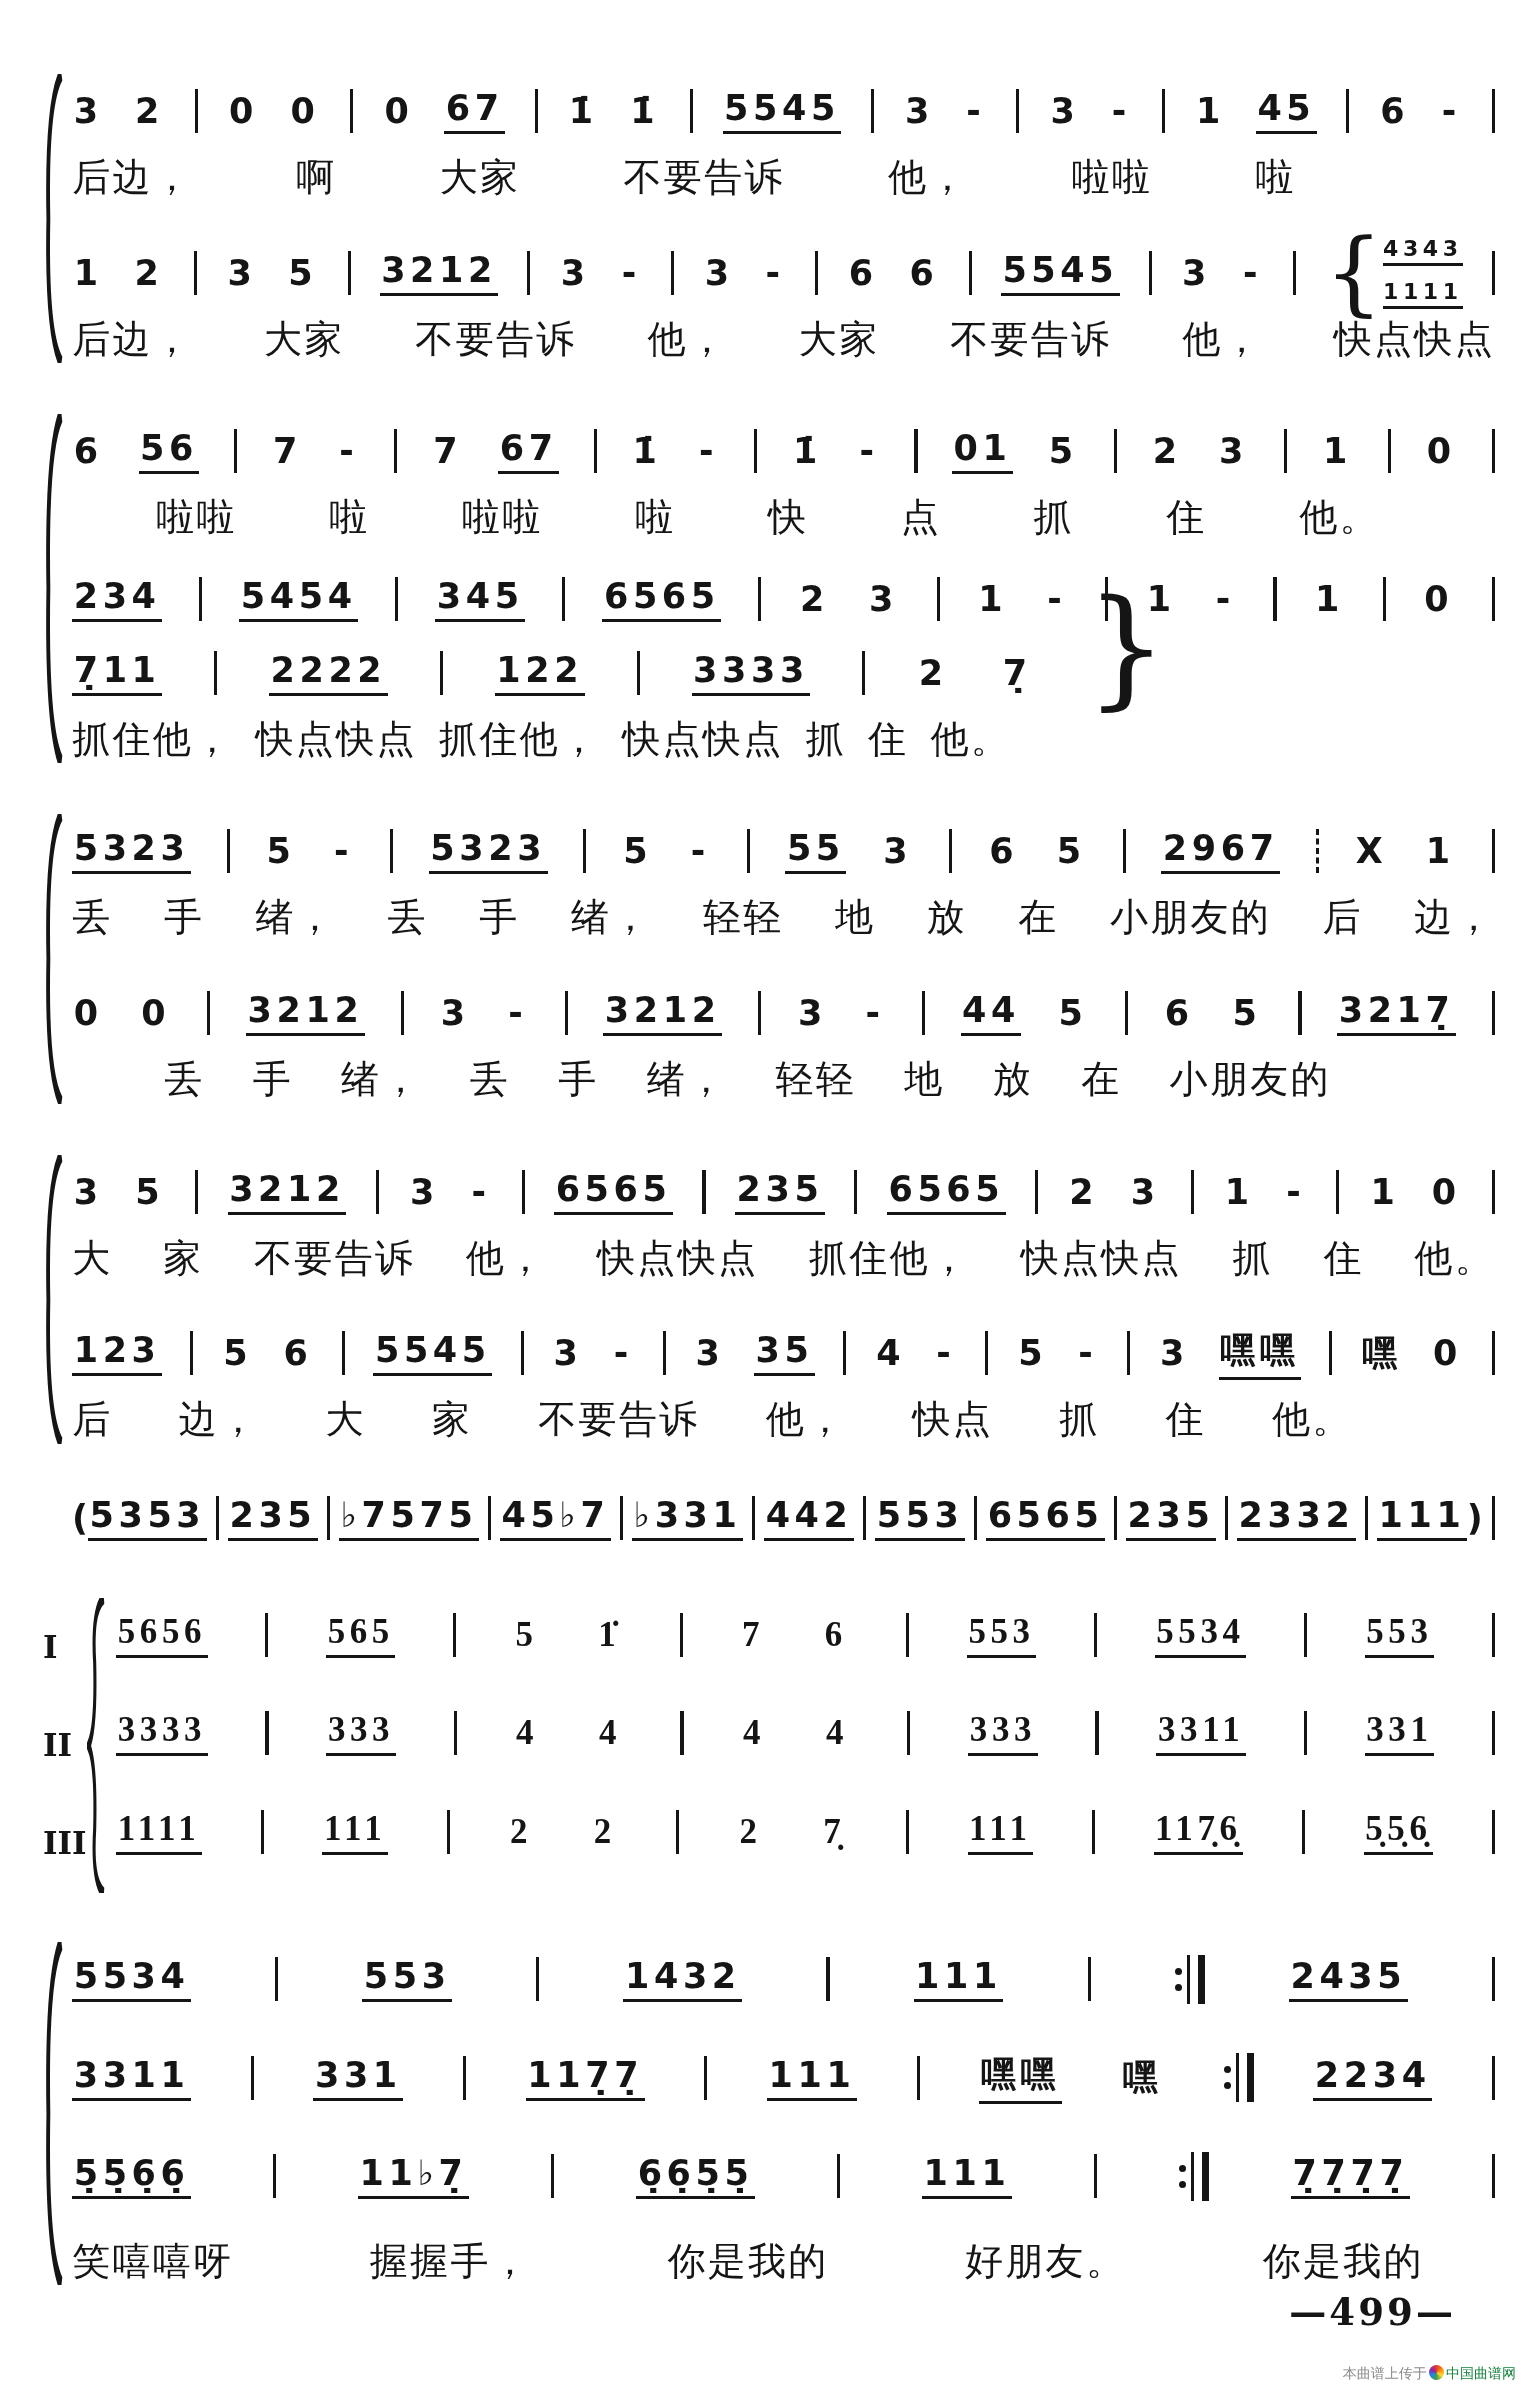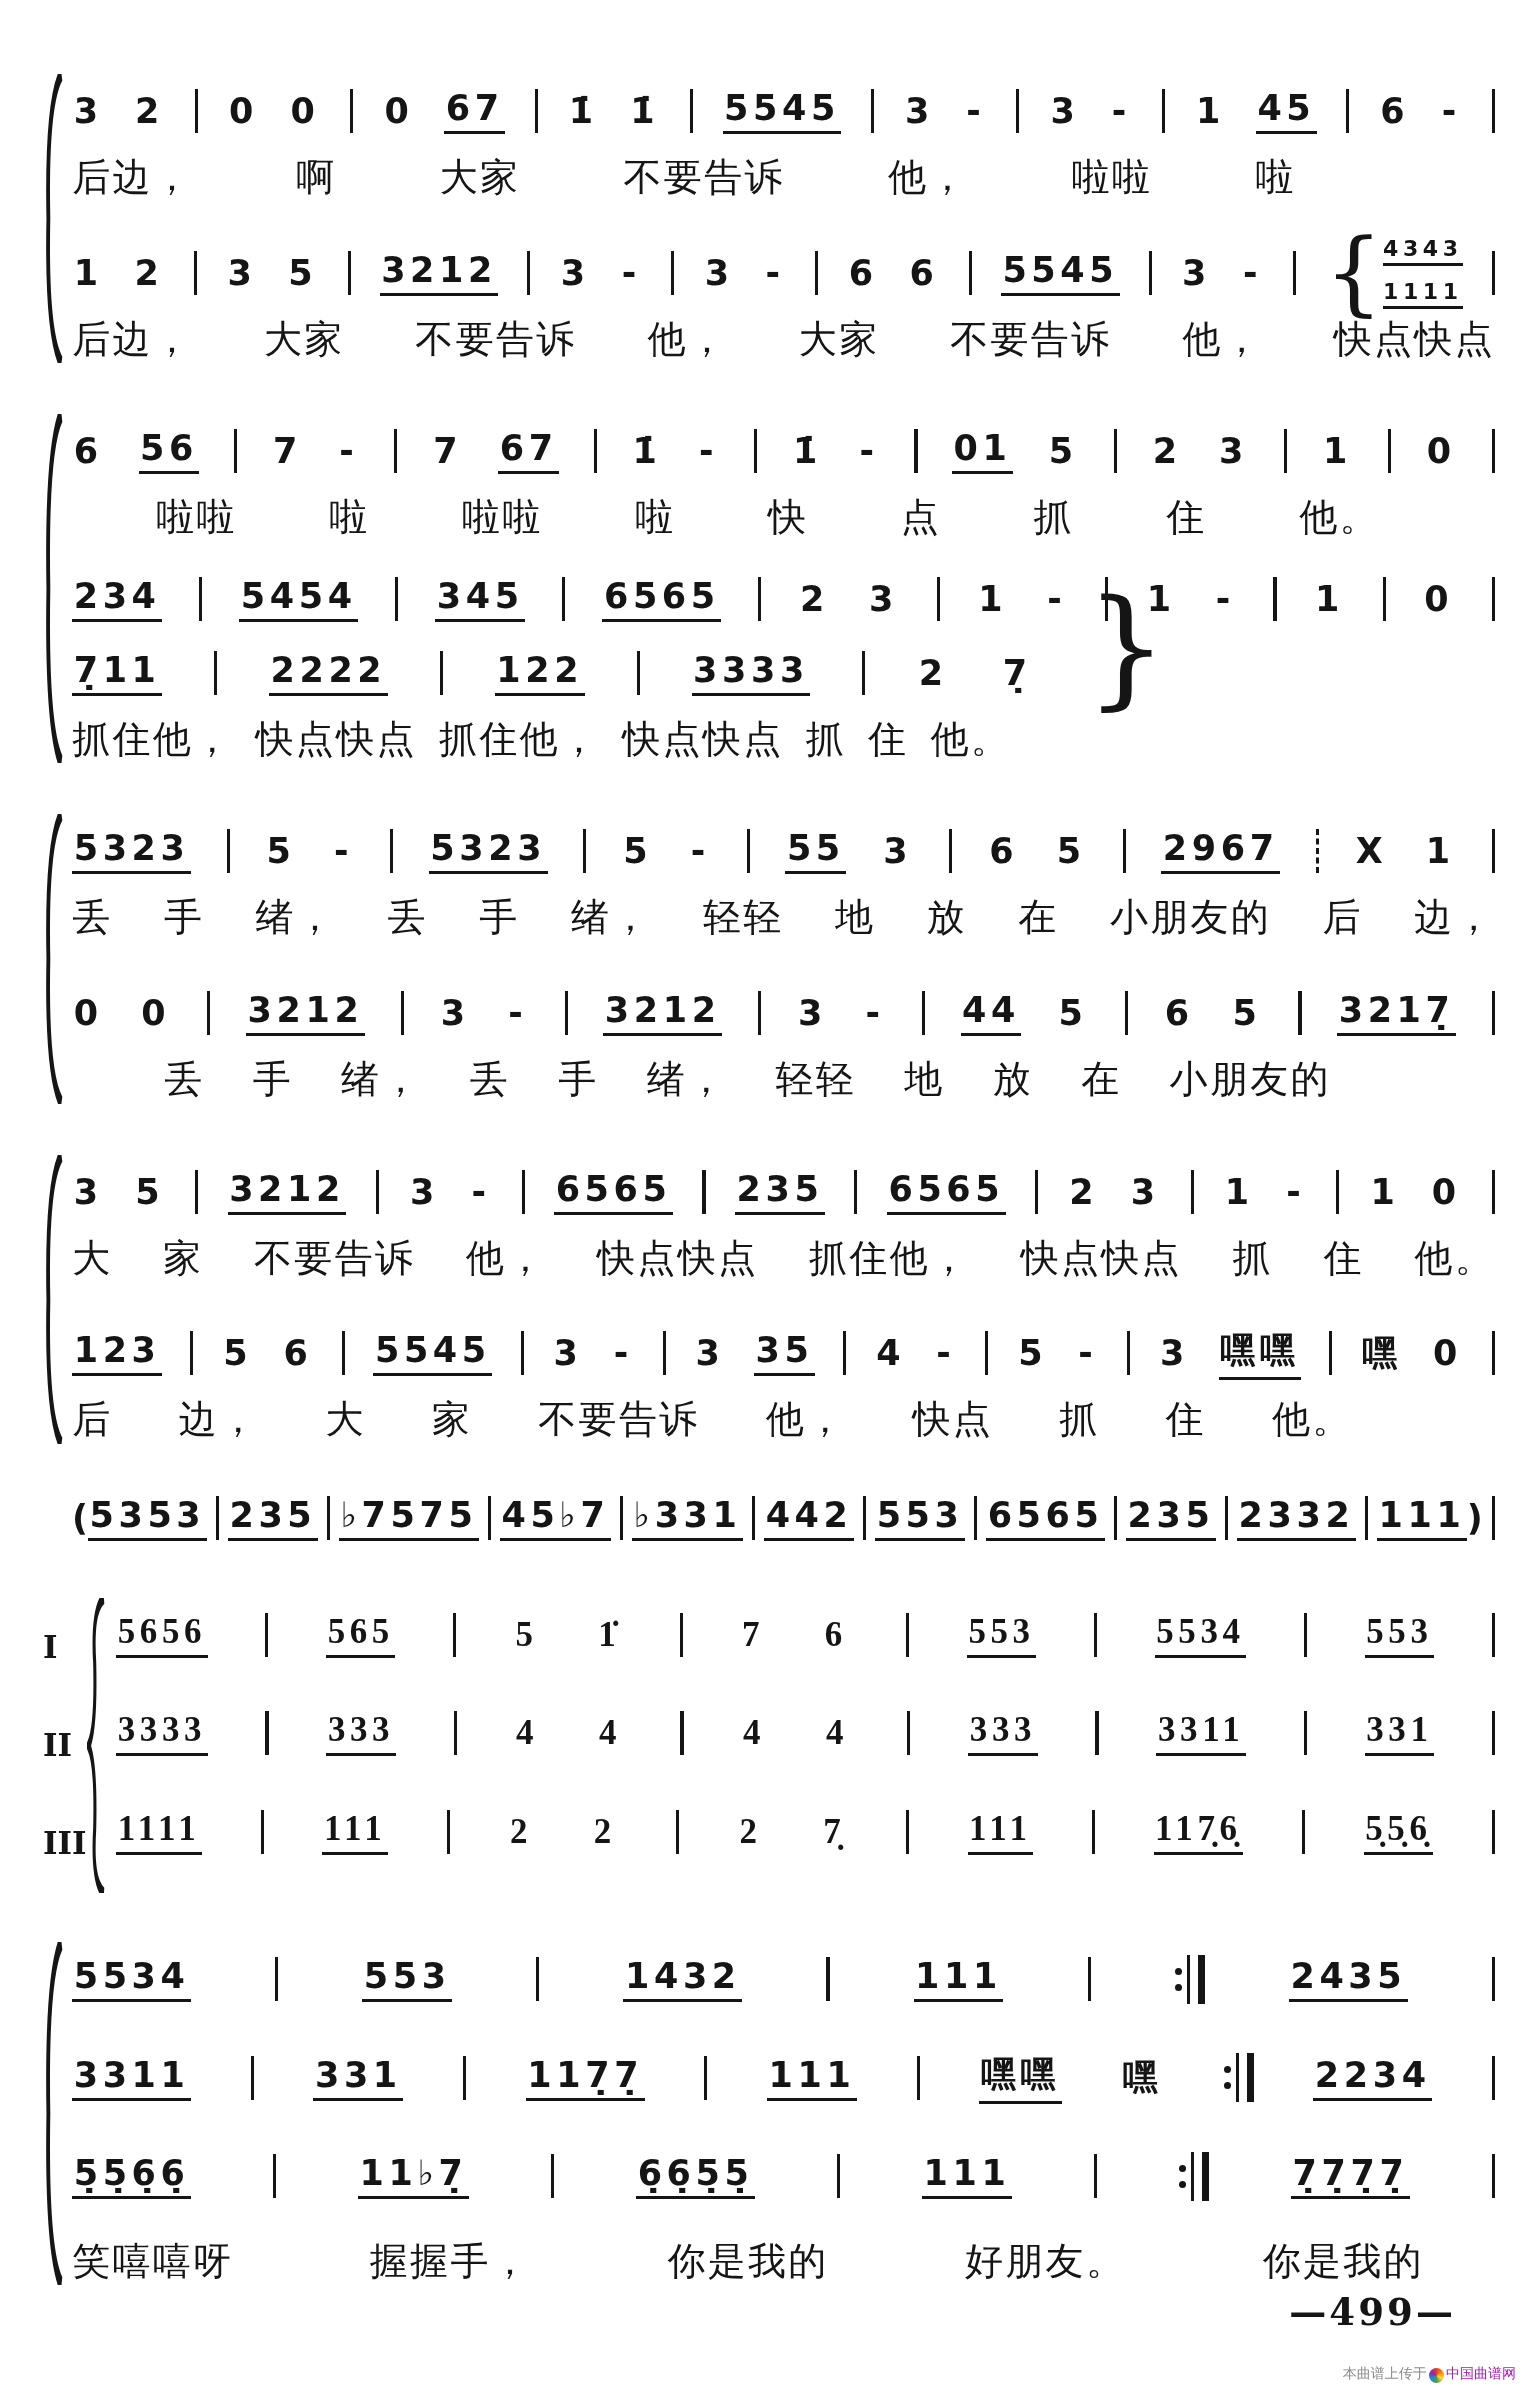--- a/index.html
+++ b/index.html
@@ -37,21 +37,21 @@
   .interlude{margin-left:29px;margin-bottom:43px;}
   .round{display:flex;margin-bottom:49px;}
   .labelcol{flex:0 0 44px;display:flex;flex-direction:column;}
   .labelcol div{height:98px;display:flex;align-items:center;font-family:"DejaVu Serif",serif;font-size:31px;font-weight:bold;}
   .roundrows .notes{margin-bottom:24.5px;font-family:Liberation Serif, serif;}
   .finale .notes{margin-bottom:24.5px;}
   .pagenum{
     position:absolute;right:80px;bottom:55px;
     font-family:"DejaVu Serif",serif;font-size:37px;font-weight:bold;letter-spacing:3.1px;
   }
-  .footer{position:absolute;right:20px;bottom:6.1px;display:flex;align-items:flex-end;gap:2px;font-size:14px;}
+  .footer{position:absolute;right:20px;bottom:6.1px;display:flex;align-items:flex-start;gap:2px;font-size:14px;}
   .logo{width:15.3px;height:15.3px;border-radius:50%;background:conic-gradient(#e53935,#fb8c00,#fdd835,#43a047,#1e88e5,#8e24aa,#e53935);}
 </style>
 </head>
 <body>
 
 <div class="sheet">
 
   <div class="system sys-mb">
     <div class="sysbrace">
       <svg viewBox="0 0 26 100" preserveAspectRatio="none">
@@ -930,17 +930,17 @@
           <span>你是我的</span>
         </div>
     </div>
   </div>
 
   <div class="pagenum">—499—</div>
 
   <div class="footer">
     <span style="color: rgb(138, 138, 138);">本曲谱上传于</span>
     <span class="logo"></span>
-    <span style="color: #a21caf;">中国曲谱网</span>
+    <span style="color: #15803d;">中国曲谱网</span>
   </div>
 
 </div>
 
 
 </body></html>

